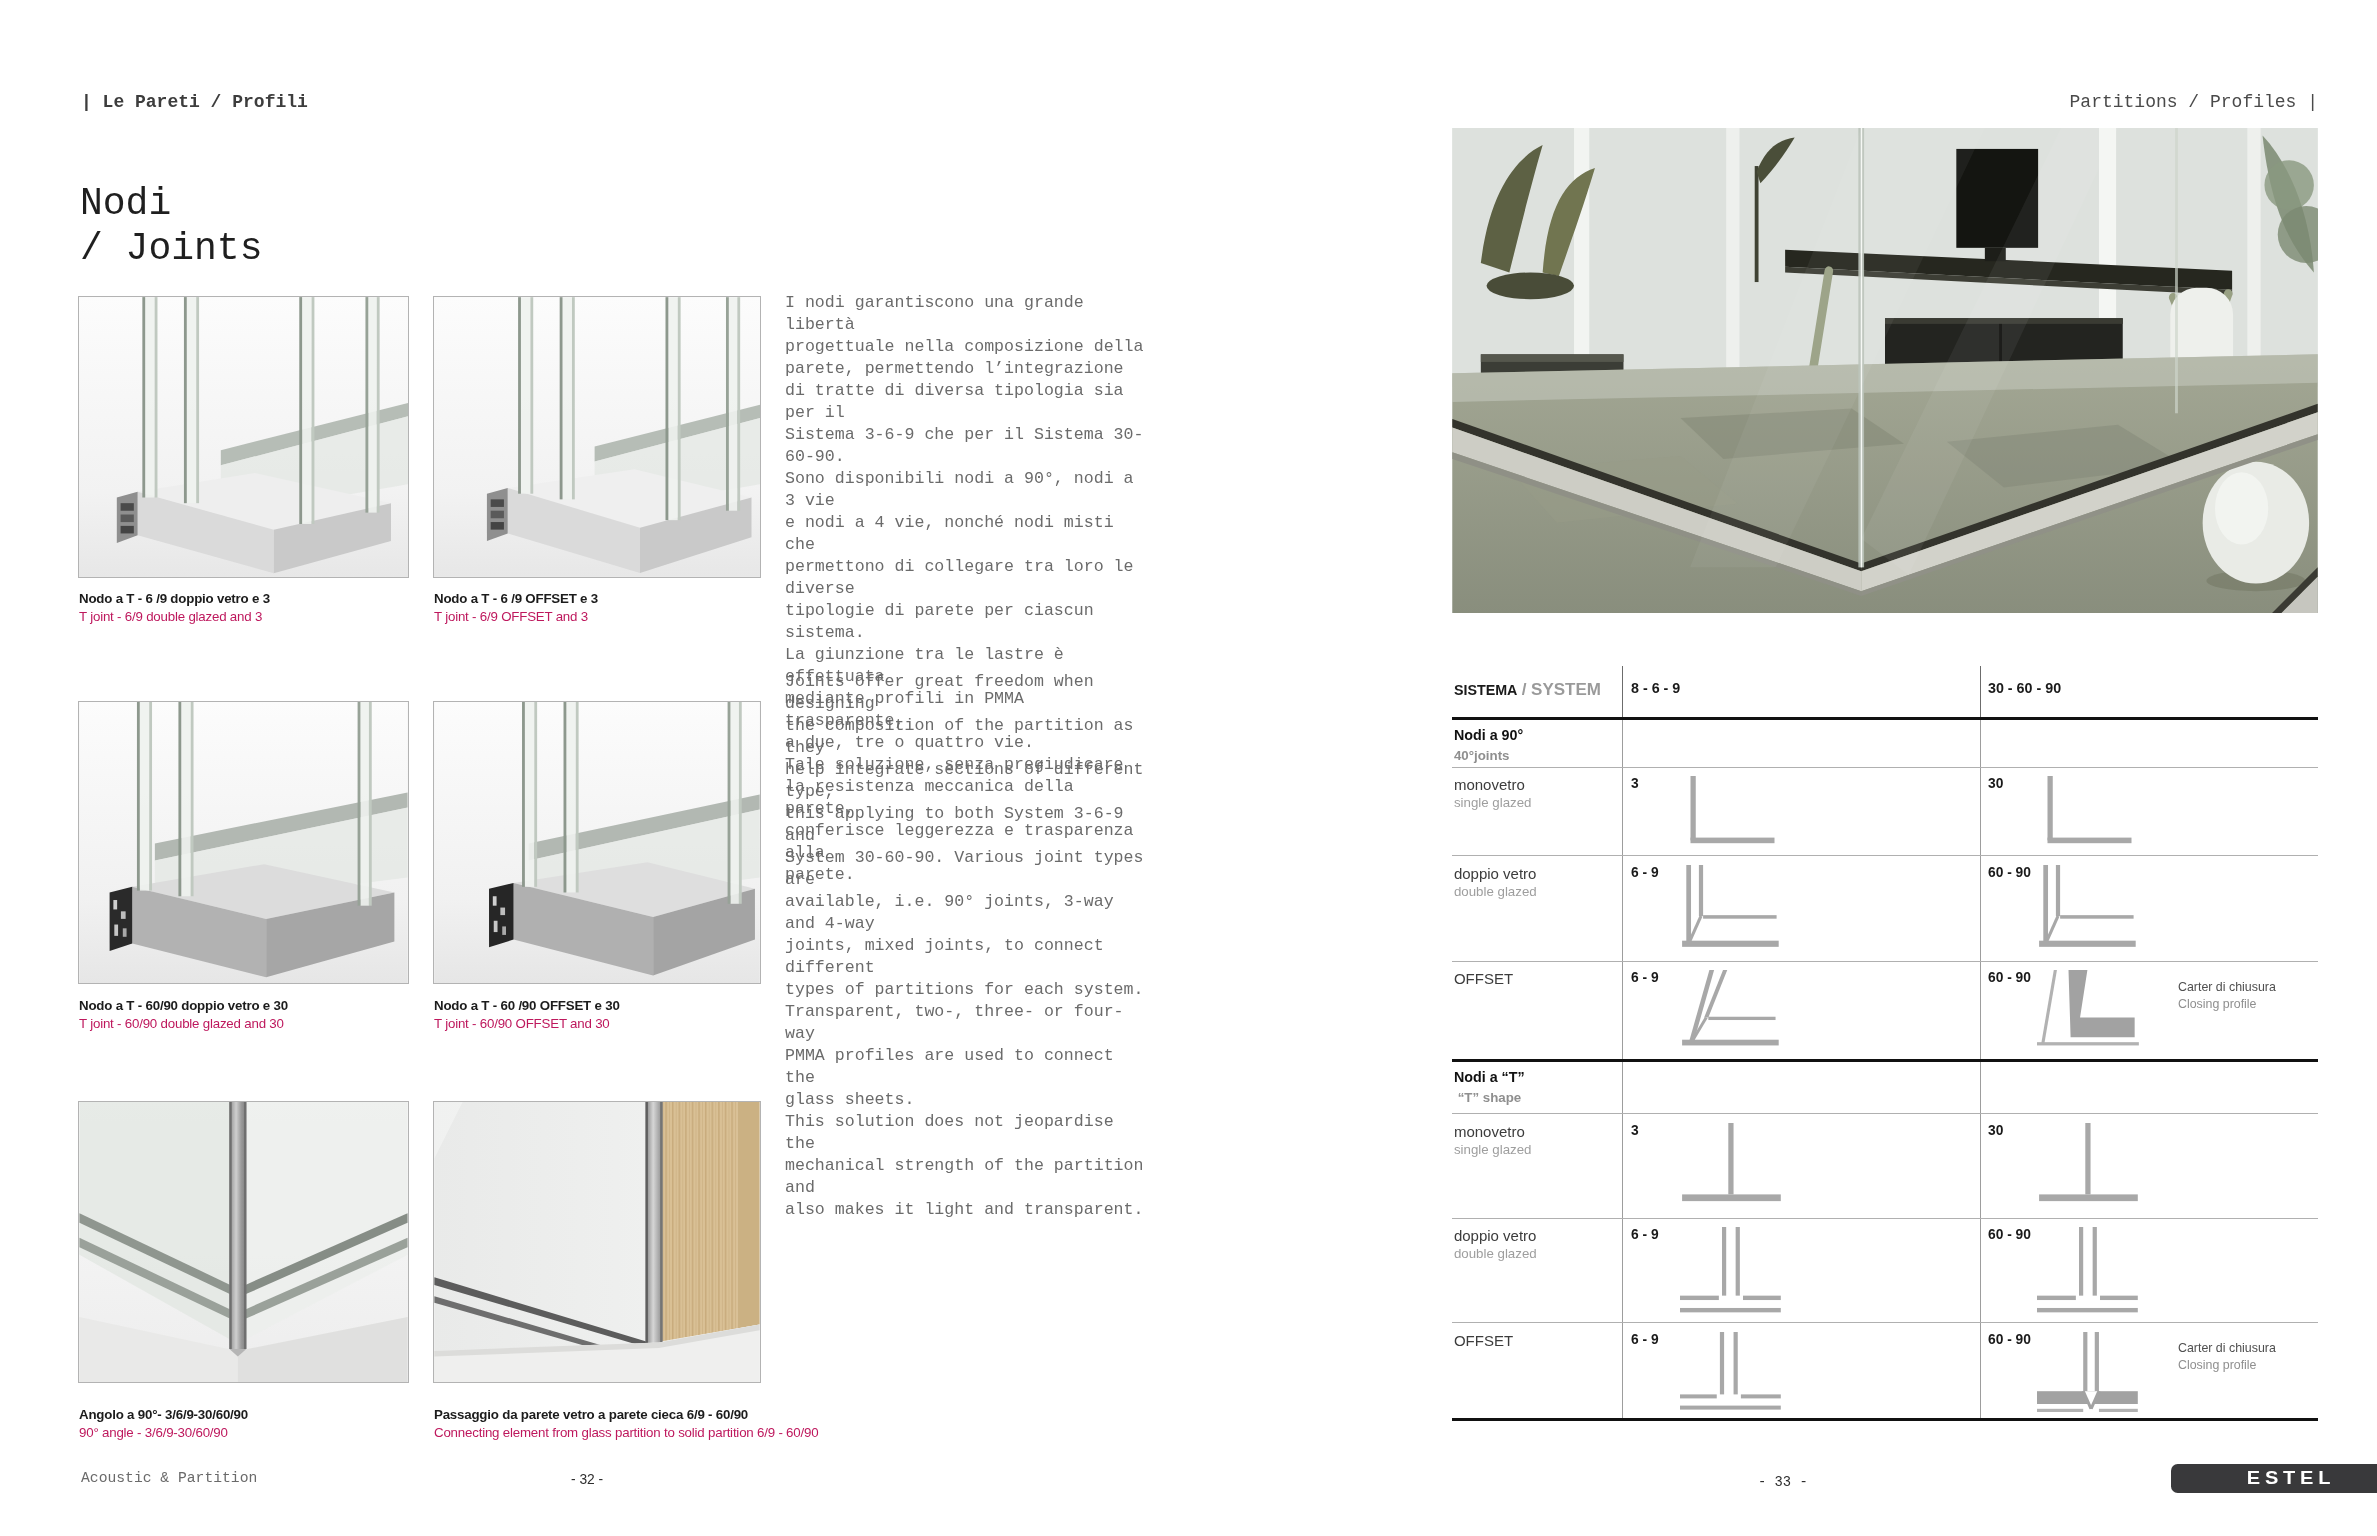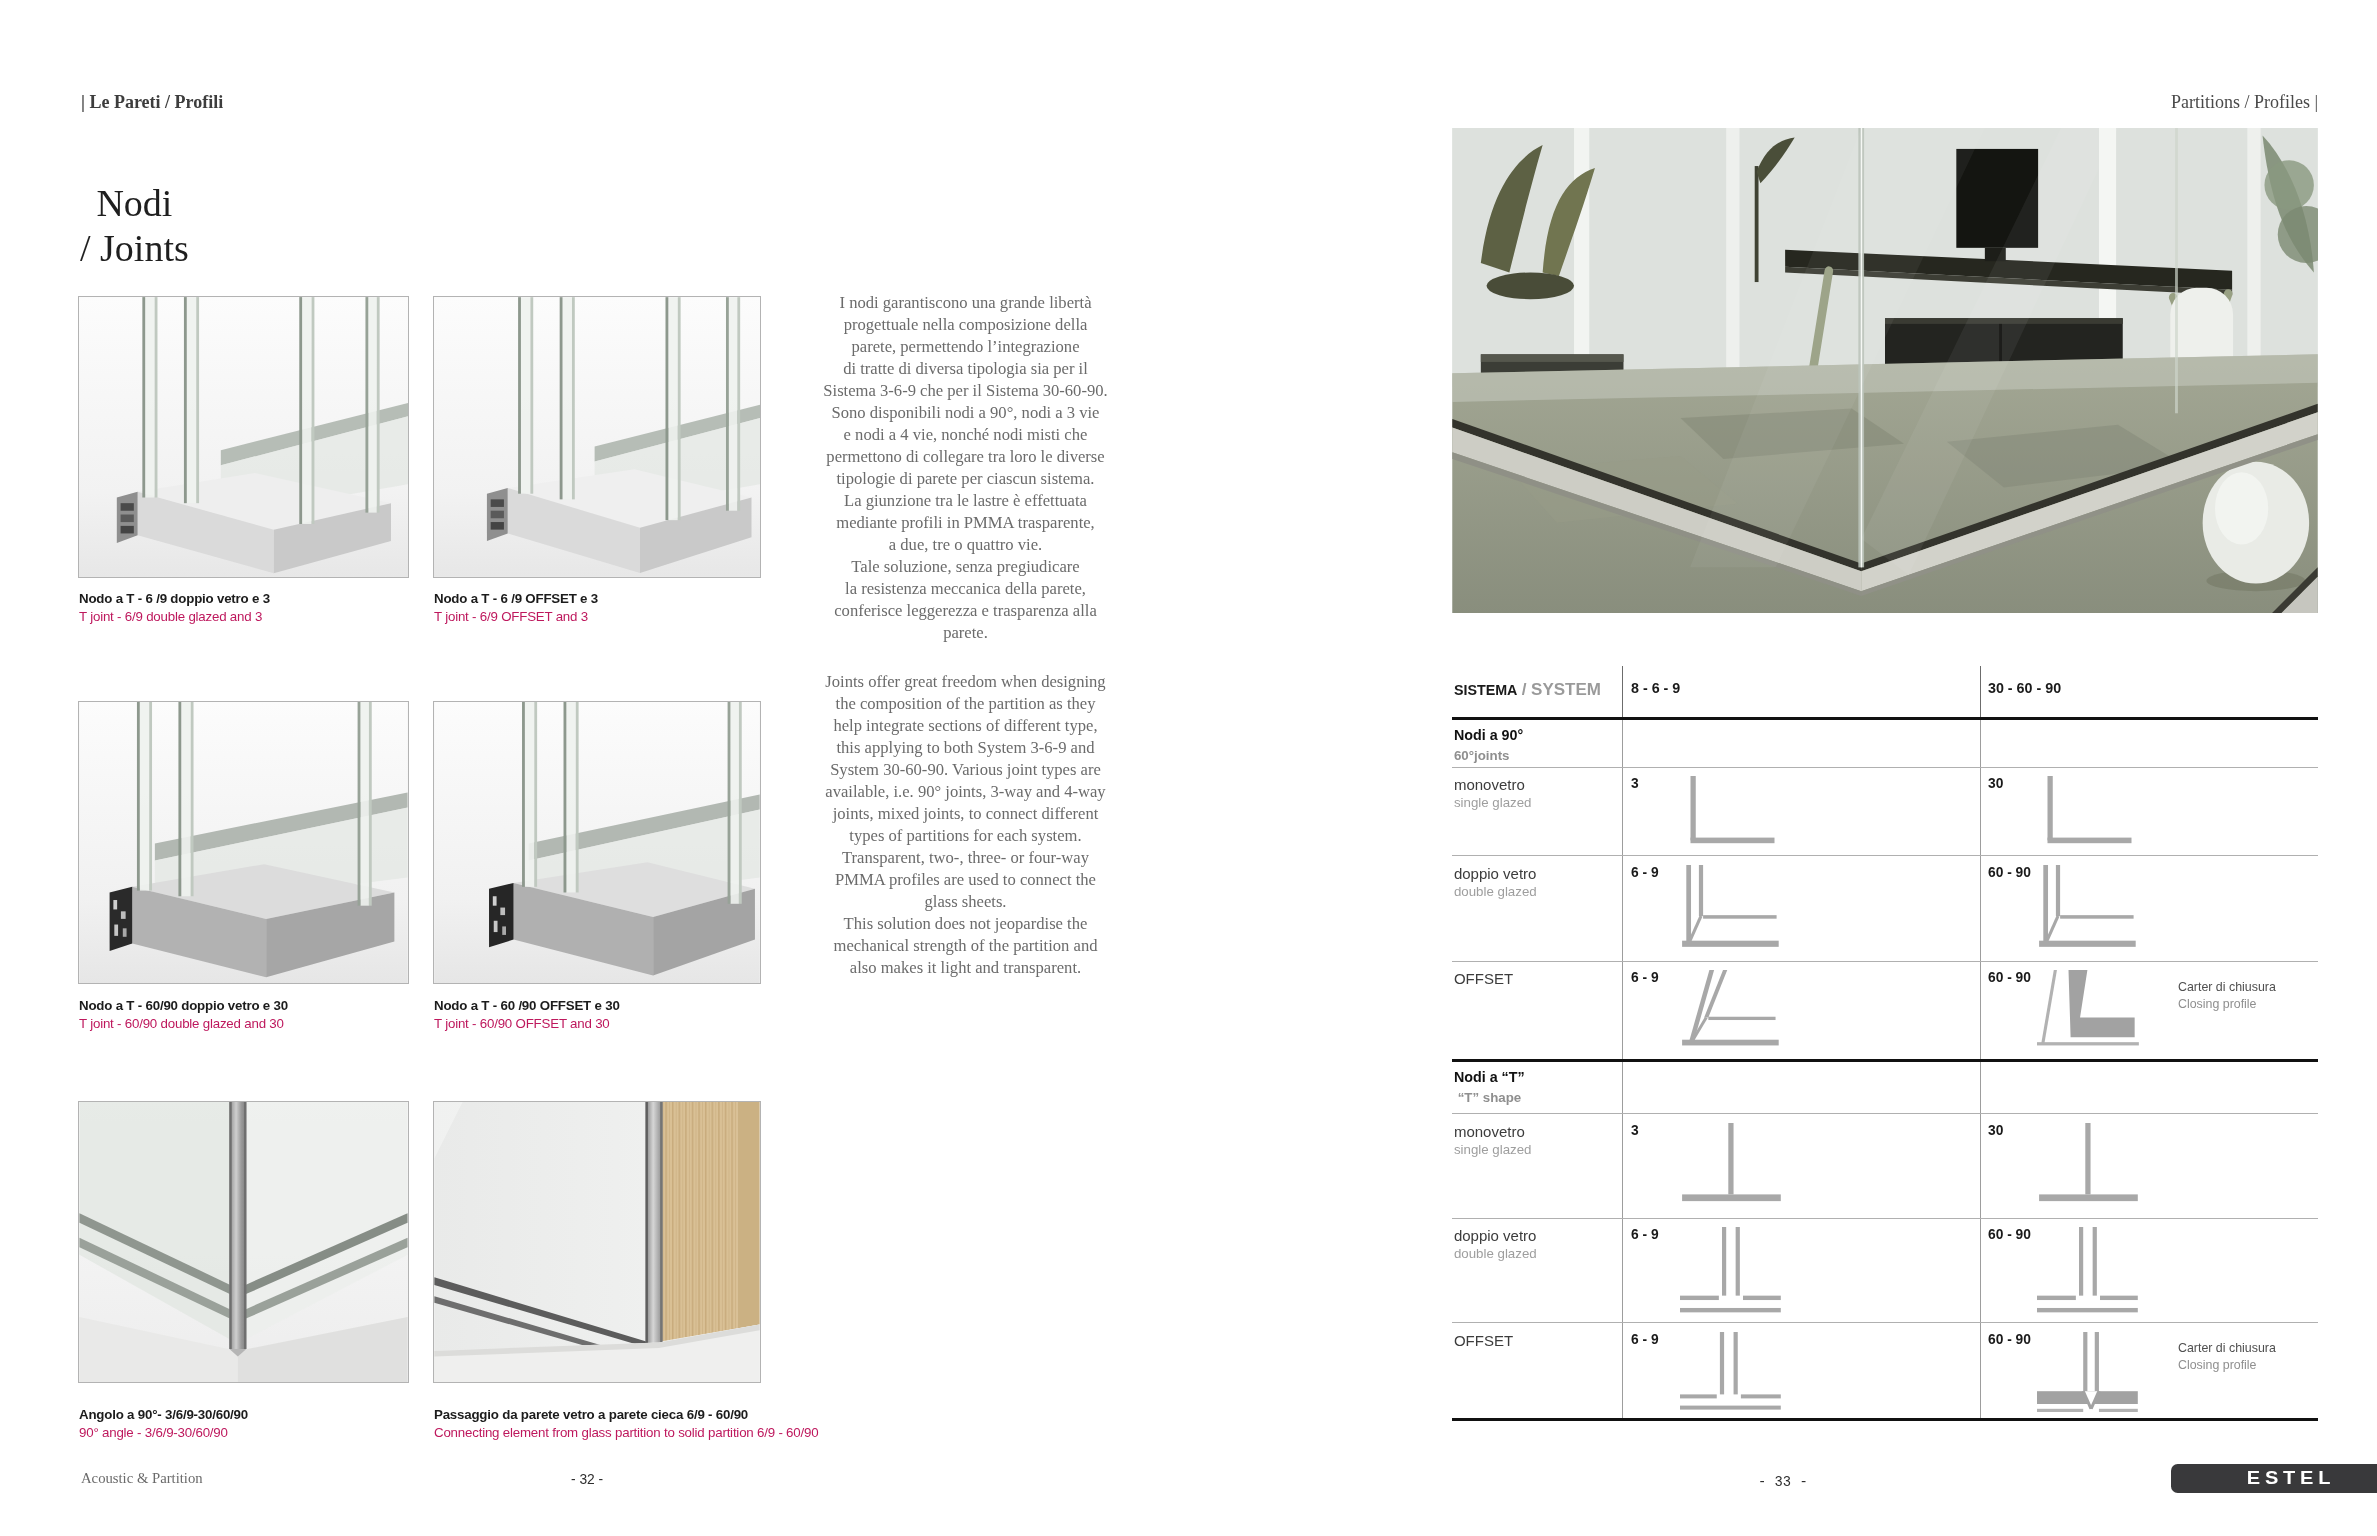--- a/index.html
+++ b/index.html
@@ -1,19 +1,19 @@
 <!DOCTYPE html>
 <html style="font-size:15px"><head>
 <meta charset="utf-8">
 <style>
   html,body{margin:0;padding:0;background:#fff;}
   #canvas{position:relative;width:2378px;height:1536px;background:#ffffff;overflow:hidden;
           font-family:"Liberation Sans",sans-serif;}
   .abs{position:absolute;}
-  .serif{font-family:Liberation Serif, serif;text-align:center;}
+  .serif{font-family:Liberation Mono, monospace;}
   .hdr-left{font-size:18px;font-weight:bold;color:#3d3d3d;}
   .hdr-right{font-size:18px;color:#4a4a4a;}
   .page-title{font-size:38px;line-height:45px;color:#1f1f1f;white-space:pre-line;}
   .body-text{font-size:16.6px;line-height:22px;color:#6b6b6b;white-space:pre-line;}
   .prod-img{border:1px solid #b3b3b3;background:#f4f4f4;box-sizing:border-box;}
   .prod-img svg{display:block;width:100%;height:100%;}
   .cap-it{font-size:13.3px;font-weight:bold;color:#1c1c1c;letter-spacing:-0.2px;}
   .cap-en{font-size:13.3px;color:#be185d;letter-spacing:-0.2px;}
   .tbl-hdr-dark{font-size:14.3px;font-weight:bold;color:#1a1a1a;}
   .tbl-hdr-gray{font-size:17px;font-weight:bold;color:#9a9a9a;}
@@ -374,21 +374,21 @@
 
     <div class="abs" style="left:1.9px;top:14.3px;">
       <span class="tbl-hdr-dark">SISTEMA</span>
       <span class="tbl-hdr-gray">/ SYSTEM</span>
     </div>
     <div class="abs tbl-hdr-dark" style="left:179px;top:14.3px;">8 - 6 - 9</div>
     <div class="abs tbl-hdr-dark" style="left:536px;top:14.3px;">30 - 60 - 90</div>
     <div class="abs hline" style="left:0;top:51px;width:866px;"></div>
 
     <div class="abs sec-title" style="left:1.9px;top:61px;">Nodi a 90°</div>
-    <div class="abs sec-sub" style="left:1.9px;top:82px;">60°joints</div>
+    <div class="abs sec-sub" style="left:1.9px;top:82px;">40°joints</div>
     <div class="abs thinline" style="left:0;top:101px;width:866px;"></div>
 
     <div class="abs tbl-label" style="left:1.9px;top:110px;">monovetro</div>
     <div class="abs tbl-sublabel" style="left:1.9px;top:129px;">single glazed</div>
     <div class="abs tbl-num" style="left:179px;top:110px;">3</div>
     <div class="abs tbl-num" style="left:536px;top:110px;">30</div>
     <div class="abs" style="left:228px;top:110px;">
       <svg width="105" height="70" viewBox="0 0 100 100" preserveAspectRatio="none">
           <rect x="10" y="0" width="5" height="92" fill="#a8a8a8"></rect>
           <rect x="10" y="88" width="80" height="8" fill="#a8a8a8"></rect>

